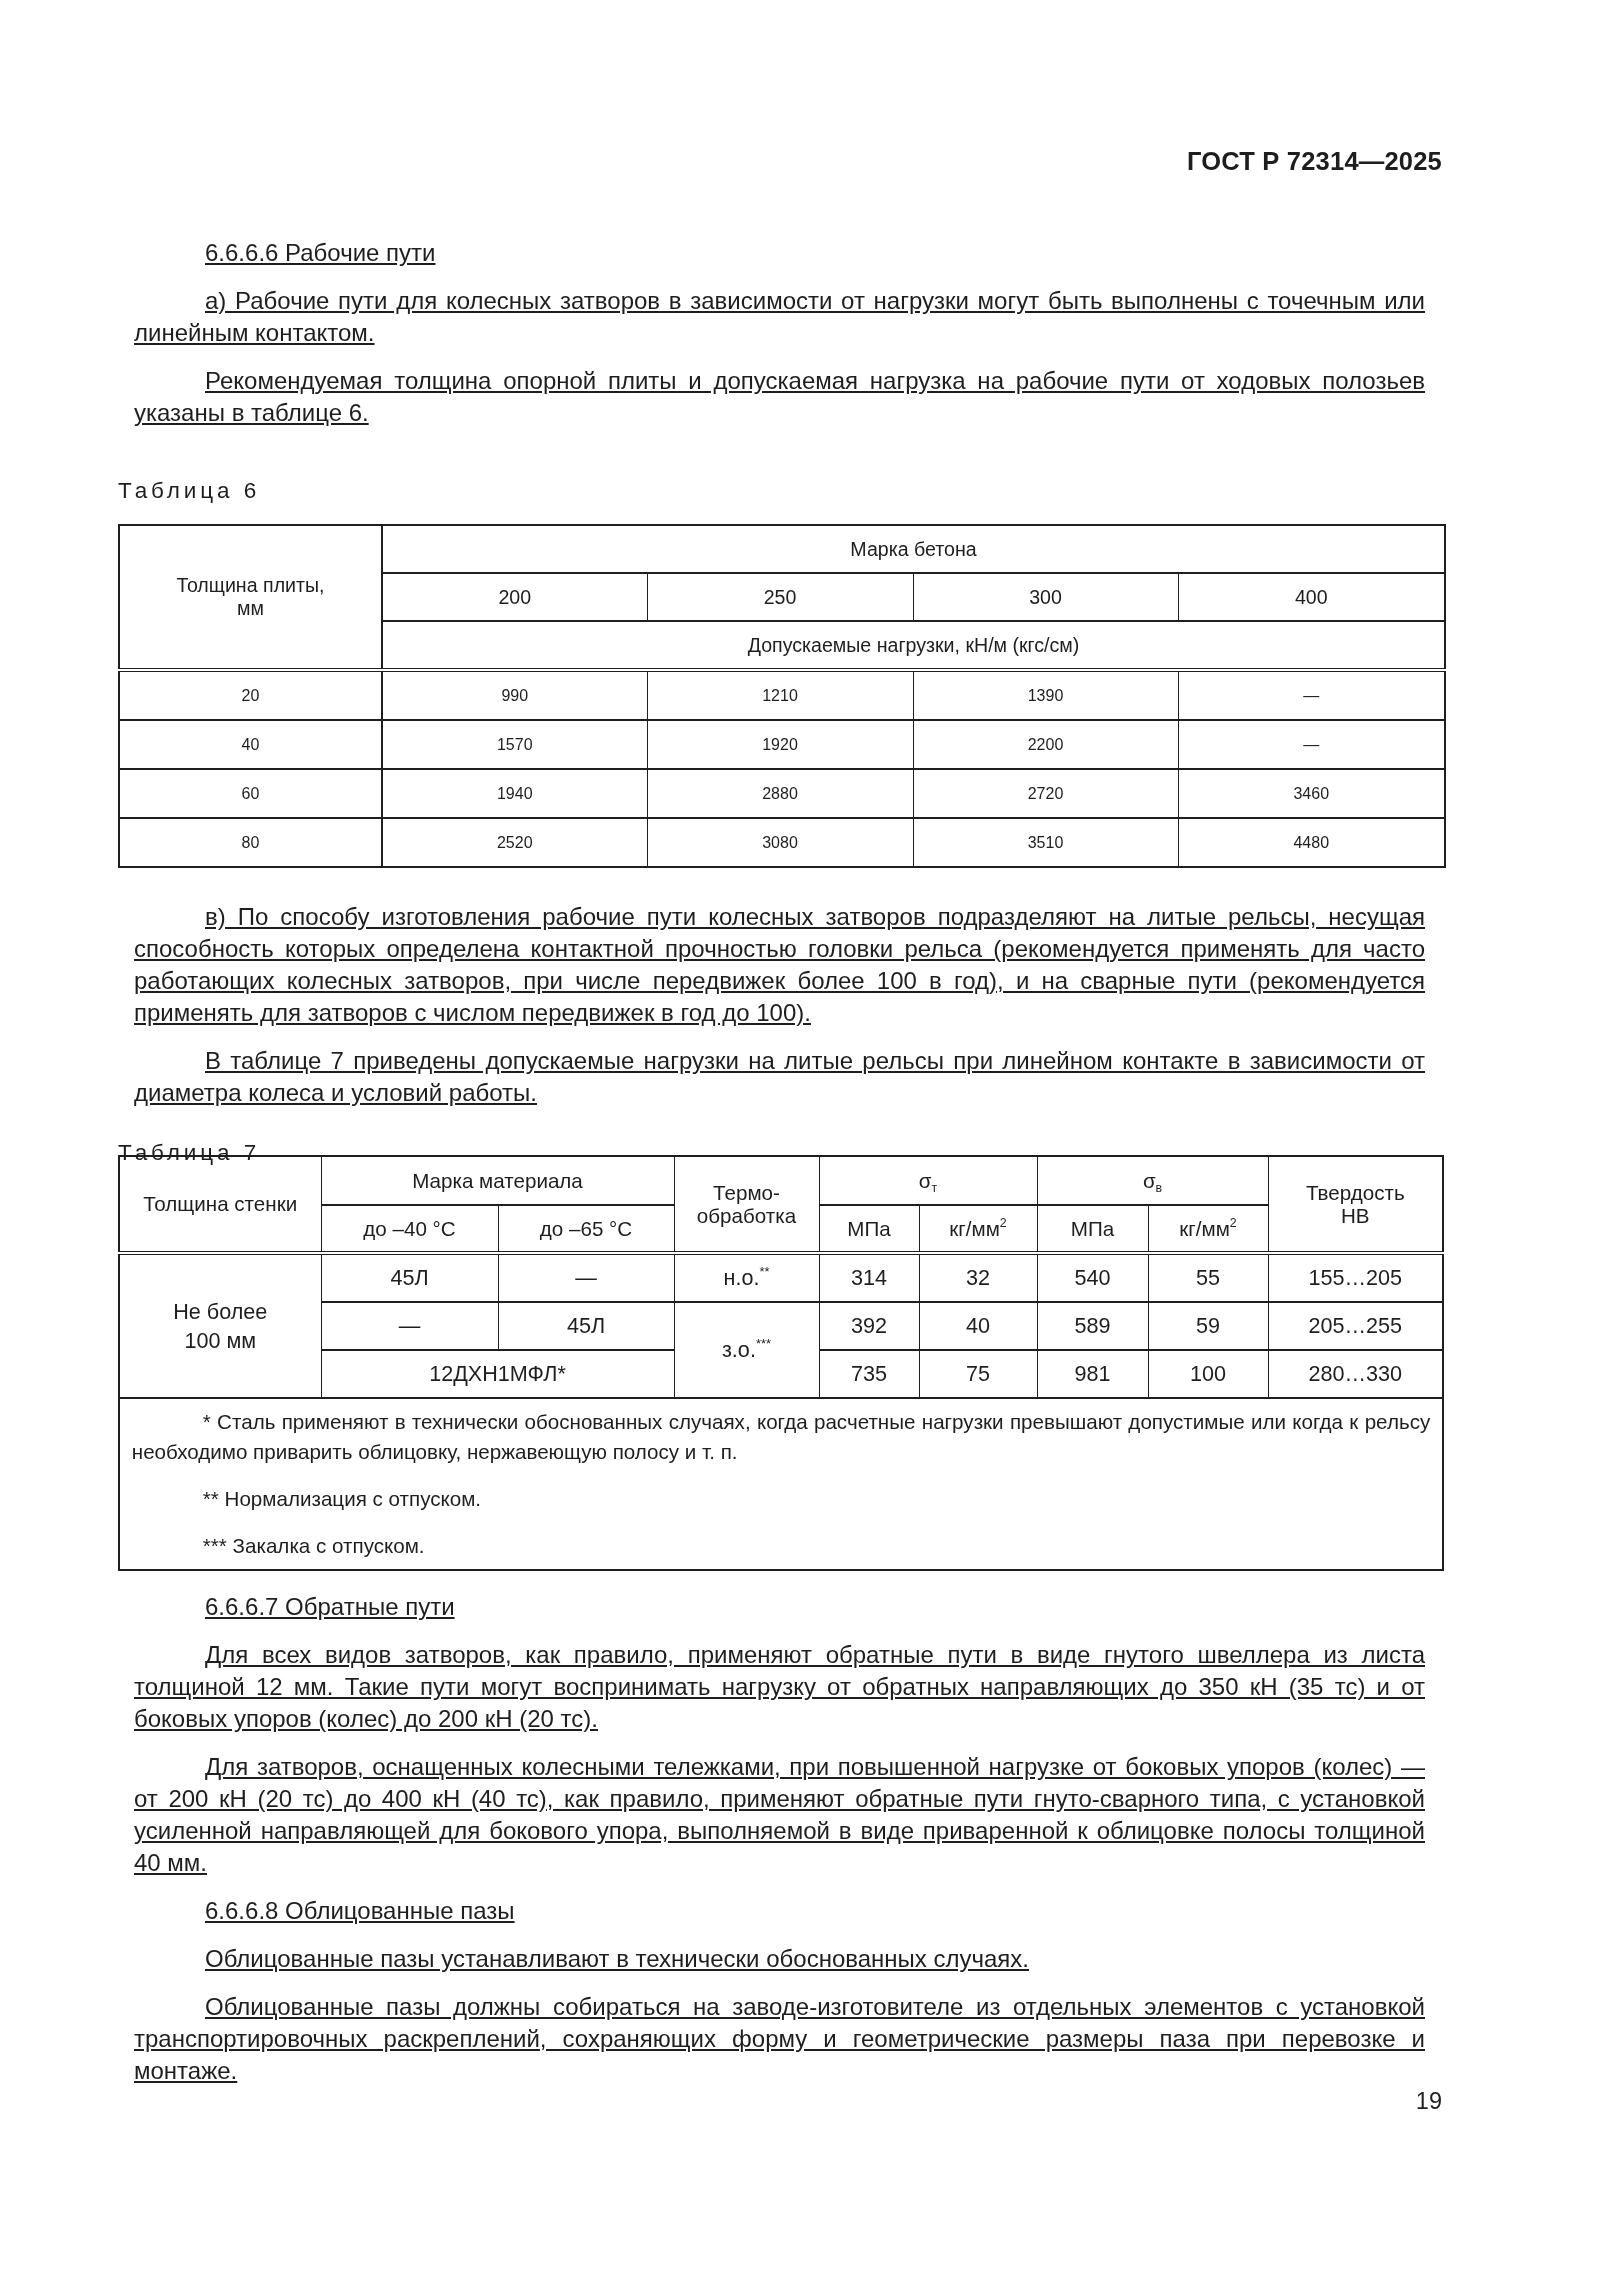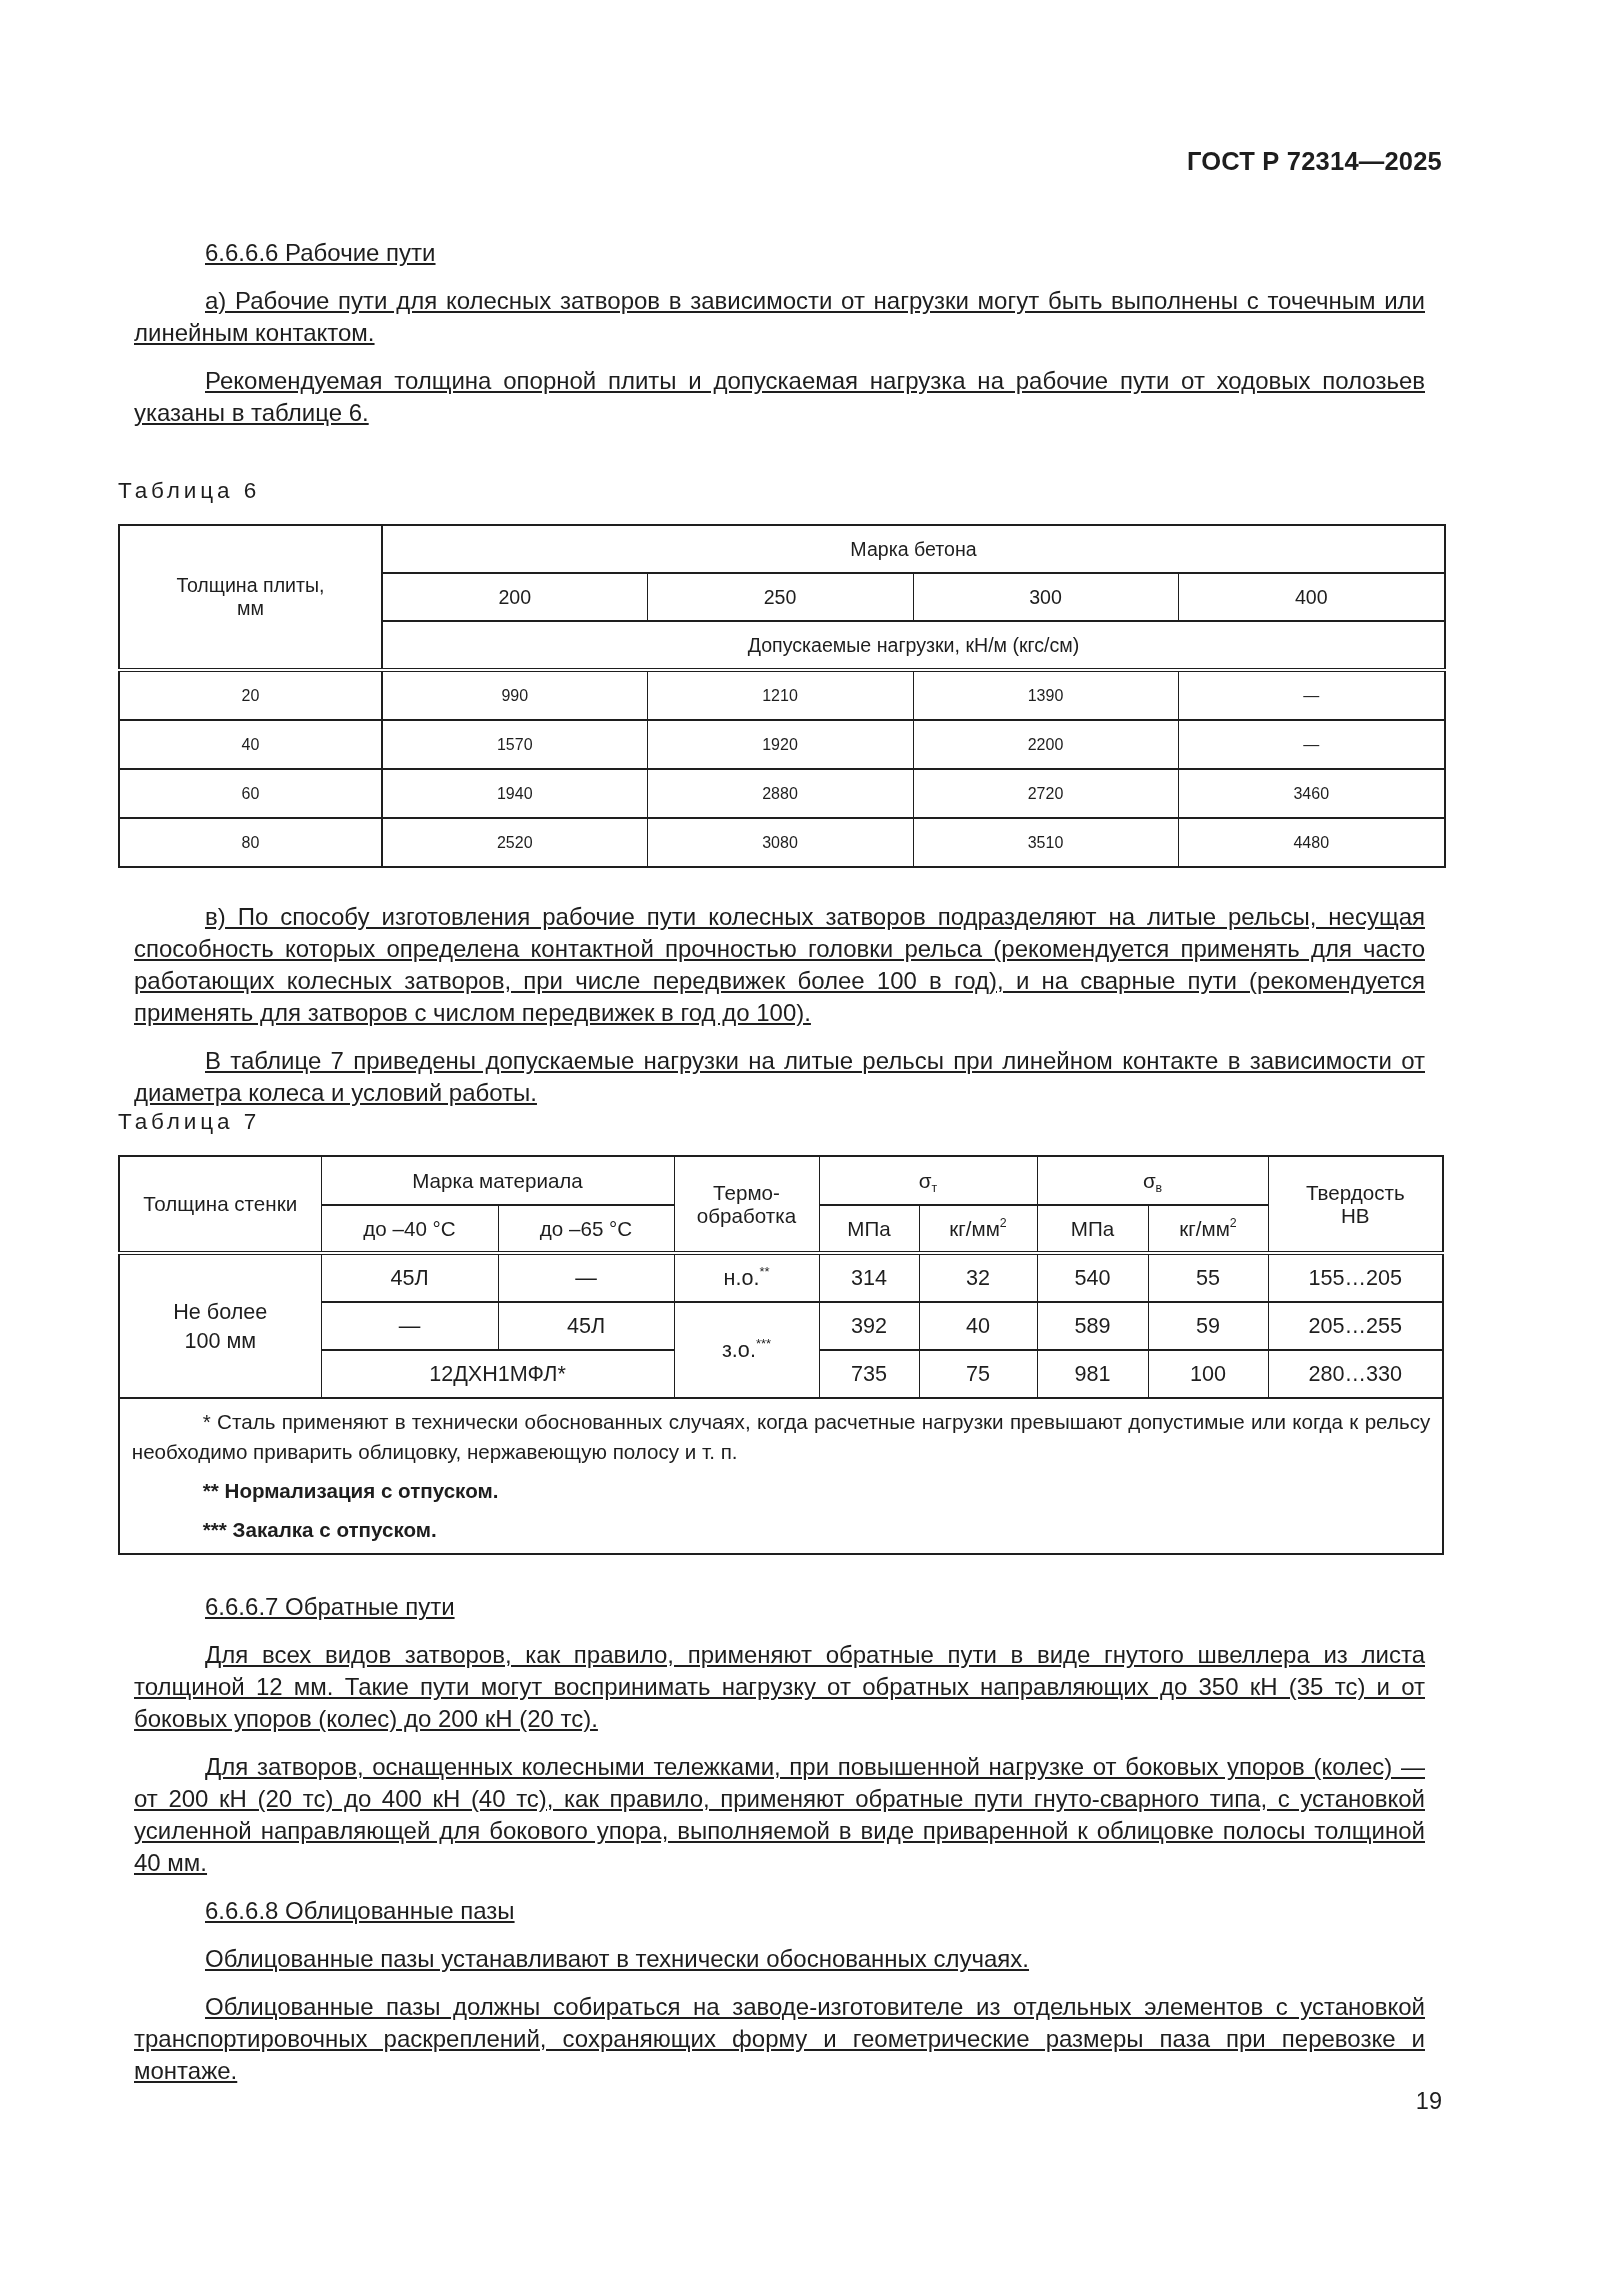--- a/index.html
+++ b/index.html
@@ -22,21 +22,21 @@
   .t7 { top: 1155px; border: 2.9px solid #1e1e1e; }
   .t7 td { height: 45px; font-size: 20.6px; }
   .t7 tr.h1 td { height: 47px; }
   .t7 tr.first-body td { border-top: 4.9px double #1e1e1e; }
   .t7 tr.body td { height: 46px; font-size: 21.6px; }
   .t7 .thick-bottom { border-bottom: 2.9px solid #1e1e1e; }
   .t7 .thick-top { border-top: 2.9px solid #1e1e1e; }
   .t7 td.notes { text-align: left; font-size: 20.6px; line-height: 30px; padding: 7.8px 11.8px 7.8px 11.8px;
                  border-top: 2.9px solid #1e1e1e; height: auto; }
   .t7 td.notes p { margin: 0; text-indent: 71px; text-align: justify; }
-  .t7 td.notes p.n2, .t7 td.notes p.n3 { margin-top: 9px; font-weight: bold; }
+  .t7 td.notes p.n2, .t7 td.notes p.n3 { margin-top: 17px; }
   sup { font-size: 0.6em; vertical-align: 0.7em; line-height: 0; }
   sub { font-size: 0.6em; vertical-align: -0.3em; line-height: 0; }
   .page-number { position: absolute; top: 2088px; right: 179px; font-size: 23.5px; }
 </style>
 </head>
 <body>
 
 <div class="page-header">ГОСТ Р 72314—2025</div>
 
 <div class="text-block" style="top:221px;">
@@ -98,21 +98,21 @@
     <td>4480</td>
   </tr>
 </tbody>
   </table>
 
 <div class="text-block" style="top:885px;">
   <p>в)  По способу изготовления рабочие пути колесных затворов подразделяют на литые рельсы, несущая способность которых определена контактной прочностью головки рельса (рекомендуется применять для часто работающих колесных затворов, при числе передвижек более 100 в год), и на сварные пути (рекомендуется применять для затворов с числом передвижек в год до 100).</p>
   <p>В таблице 7 приведены допускаемые нагрузки на литые рельсы при линейном контакте в зависимости от диаметра колеса и условий работы.</p>
 </div>
 
-<div class="table-caption" style="top:1109px;">Таблица 7</div>
+<div class="table-caption" style="top:1140px;">Таблица 7</div>
 
 <table class="t7">
   <colgroup>
     <col style="width:202px">
       <col style="width:177px">
       <col style="width:176px">
       <col style="width:145px">
     <col style="width:100px">
       <col style="width:118px">
       <col style="width:111px">

